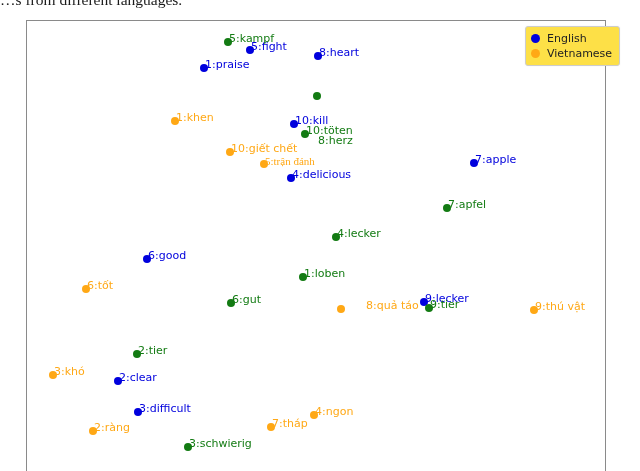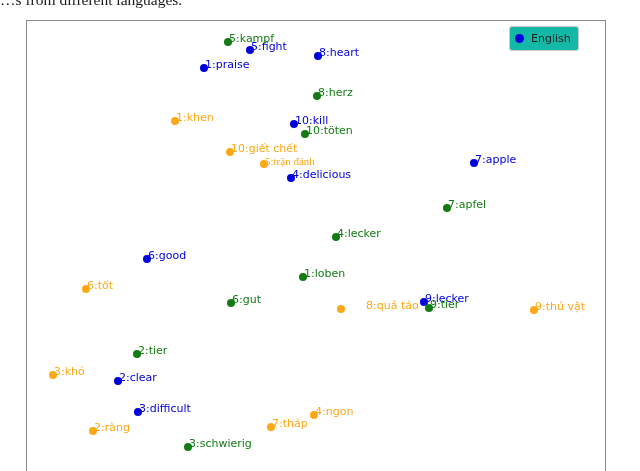--- a/index.html
+++ b/index.html
@@ -66,23 +66,23 @@
     left: 1px;
     top: -9px;
     font-size: 11px;
     line-height: 12px;
     white-space: nowrap;
   }
 
   
   #legend {
     position: absolute;
-    left: 509px;
+    left: 525px;
     top: 26px;
-    background: #14b8a6;
+    background: #fde047;
     border: 1px solid #cccccc;
     border-radius: 3px;
     padding: 4px 7px 4px 5px;
     box-shadow: 0 0 2px rgba(0,0,0,0.06);
   }
   .legend-row {
     display: flex;
     align-items: center;
     height: 15px;
   }
@@ -146,21 +146,21 @@
     <div class="pt" style="left: 138px; top: 412px;">
       <div class="dot" style="background: rgb(0, 0, 221);"></div>
       <div class="lbl" style="color: rgb(0, 0, 221);">3:difficult</div>
     </div>
     <div class="pt" style="left: 228px; top: 42px;">
       <div class="dot" style="background: rgb(19, 123, 19);"></div>
       <div class="lbl" style="color: rgb(19, 123, 19);">5:kampf</div>
     </div>
     <div class="pt" style="left: 317px; top: 96px;">
       <div class="dot" style="background: rgb(19, 123, 19);"></div>
-      <div class="lbl" style="color: rgb(19, 123, 19);">8:herz</div>
+      <div class="lbl" style="color: rgb(19, 123, 19); margin-top: 48px;">8:herz</div>
     </div>
     <div class="pt" style="left: 305px; top: 134px;">
       <div class="dot" style="background: rgb(19, 123, 19);"></div>
       <div class="lbl" style="color: rgb(19, 123, 19);">10:töten</div>
     </div>
     <div class="pt" style="left: 447px; top: 208px;">
       <div class="dot" style="background: rgb(19, 123, 19);"></div>
       <div class="lbl" style="color: rgb(19, 123, 19);">7:apfel</div>
     </div>
     <div class="pt" style="left: 336px; top: 237px;">
@@ -227,13 +227,17 @@
       <div class="dot" style="background: rgb(255, 168, 21);"></div>
       <div class="lbl" style="color: rgb(255, 168, 21);">4:ngon</div>
     </div>
   </div>
 
 <div id="legend">
     <div class="legend-row">
       <div class="legend-swatch" style="background: rgb(0, 0, 221);"></div>
       <div class="legend-text">English</div>
     </div>
+    <div class="legend-row">
+      <div class="legend-swatch" style="background: rgb(255, 168, 21);"></div>
+      <div class="legend-text">Vietnamese</div>
+    </div>
   </div>
 
 </body></html>

